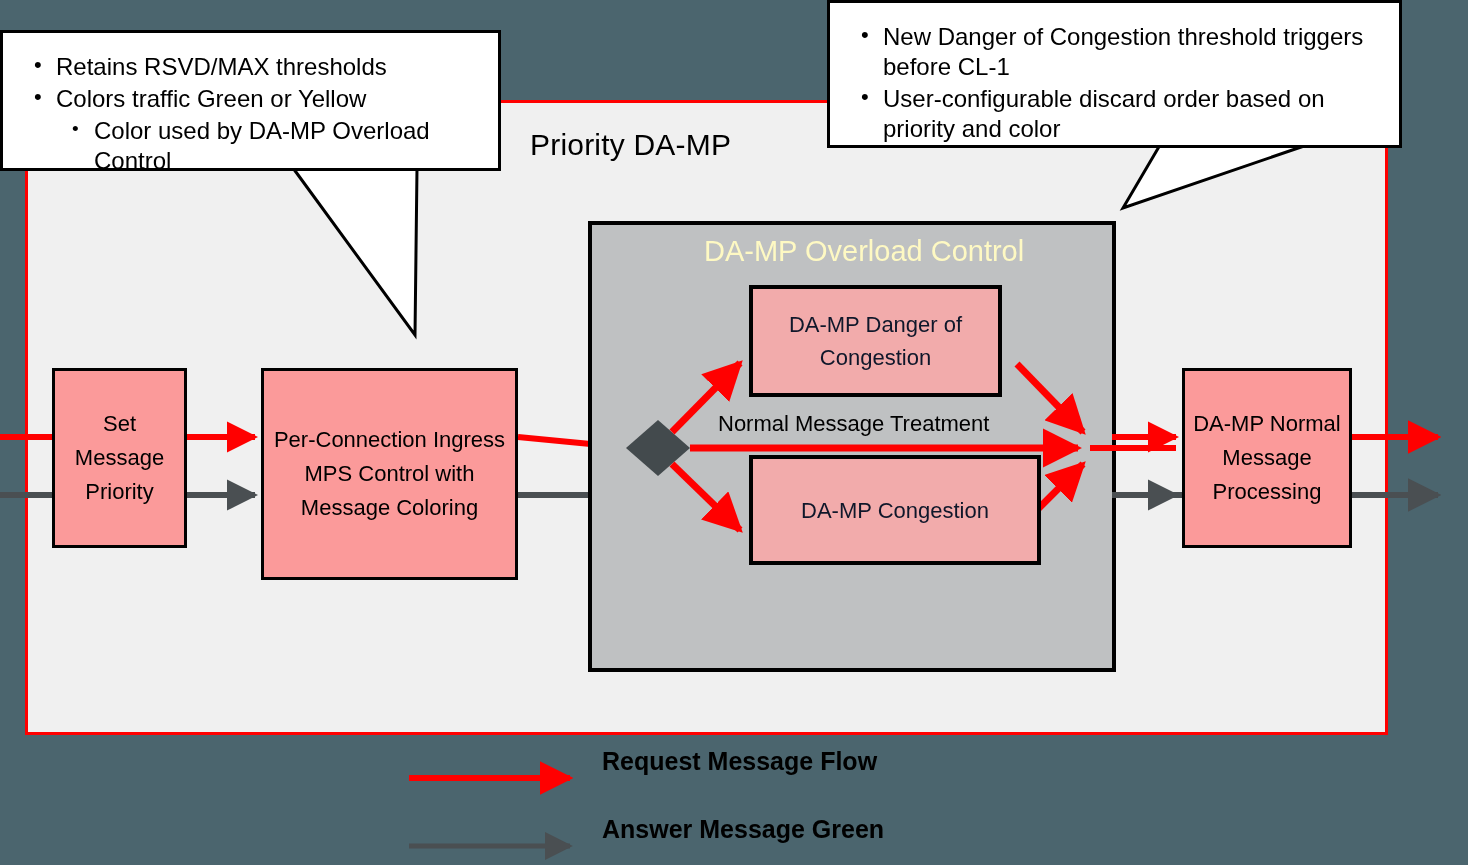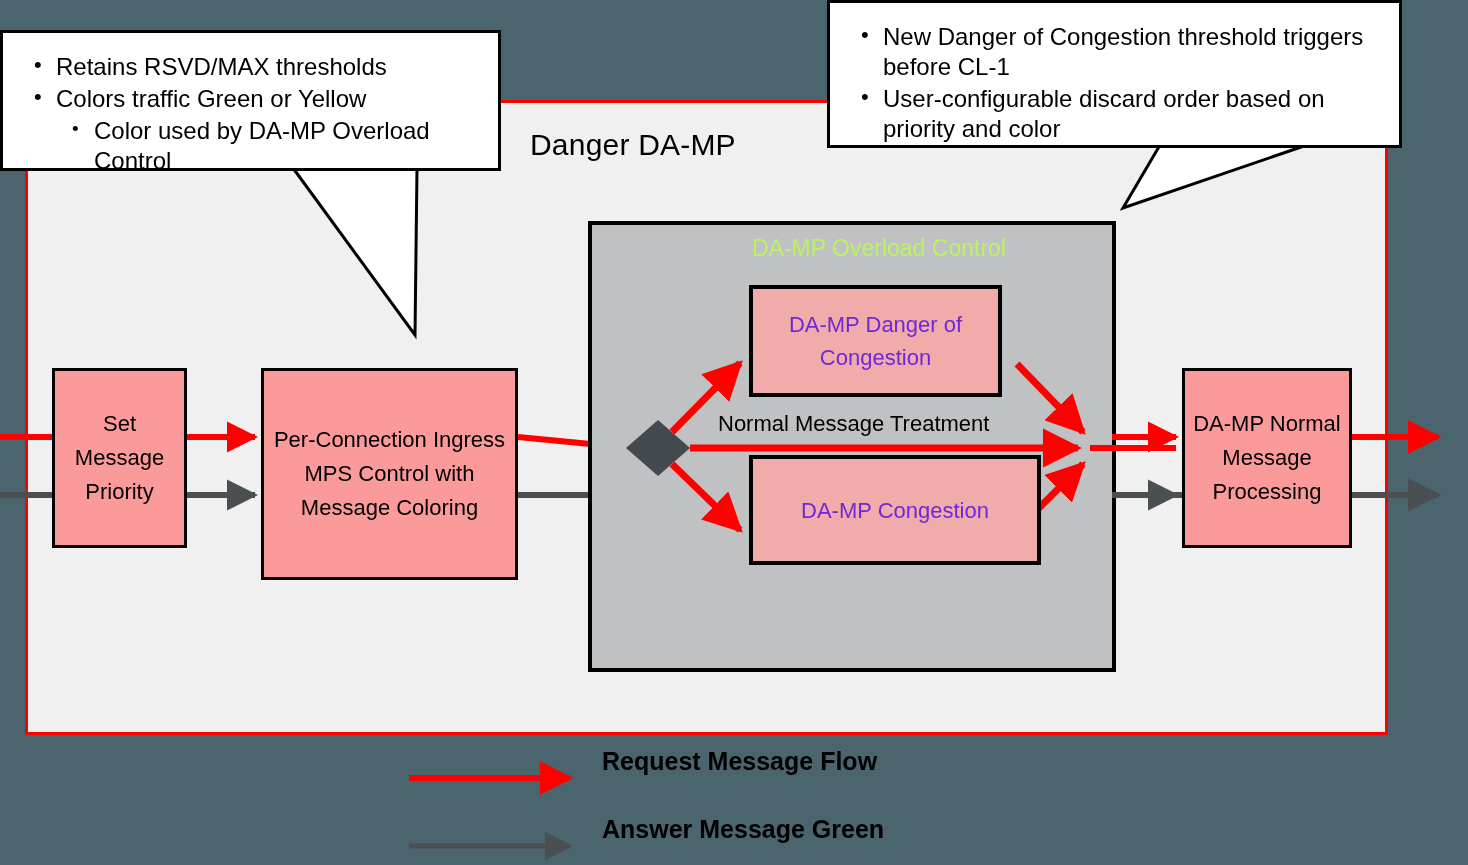--- a/index.html
+++ b/index.html
@@ -36,36 +36,36 @@
     text-align:center;
     font-size:22px;line-height:1.55;color:#000;
     padding:2px 6px;
   }
   .pbox-inner{
     background:#f2abab;
     border:4px solid #000;
     box-sizing:border-box;
     display:flex;align-items:center;justify-content:center;
     text-align:center;
-    font-size:22px;line-height:1.5;color:#6d28d9;
+    font-size:22px;line-height:1.5;color:#0f172a;
   }
   #box-set-priority{left:52px;top:368px;width:135px;height:180px;}
   #box-mps-control{left:261px;top:368px;width:257px;height:212px;}
   #box-normal-processing{left:1182px;top:368px;width:170px;height:180px;}
 
   
   #overload-container{
     left:588px;top:221px;width:528px;height:451px;
     background:#bfc1c2;
     border:4px solid #000;
     box-sizing:border-box;
   }
   #overload-title{
     left:704px;top:235px;
-    font-size:23px;color:#bef264;white-space:nowrap;margin-left:48px;
+    font-size:29px;color:#fef9c3;white-space:nowrap;
   }
   #box-danger{left:749px;top:285px;width:253px;height:112px;}
   #box-congestion{left:749px;top:455px;width:292px;height:110px;}
   #normal-treatment-label{
     left:718px;top:411px;
     font-size:22px;color:#000;white-space:nowrap;
   }
 
   
   .callout-box{
@@ -163,21 +163,21 @@
     <line x1="1112" y1="495" x2="1176" y2="495" stroke="#4a4f52" stroke-width="6" marker-end="url(#grayArrow)"></line>
 
     <line x1="1352" y1="437" x2="1438" y2="437" stroke="#ff0000" stroke-width="6" marker-end="url(#redArrowBig)"></line>
 
     <line x1="1352" y1="495" x2="1438" y2="495" stroke="#4a4f52" stroke-width="6" marker-end="url(#grayArrowBig)"></line>
 
     <line x1="409" y1="778" x2="570" y2="778" stroke="#ff0000" stroke-width="6" marker-end="url(#redArrowBig)"></line>
     <line x1="409" y1="846" x2="570" y2="846" stroke="#4a4f52" stroke-width="5" marker-end="url(#grayArrowBig)"></line>
   </svg>
 
-  <div class="abs" id="ingress-title">Danger DA-MP</div>
+  <div class="abs" id="ingress-title">Priority DA-MP</div>
   <div class="abs" id="overload-title">DA-MP Overload Control</div>
   <div class="abs" id="normal-treatment-label">Normal Message Treatment</div>
 
   <div class="pbox" id="box-set-priority">
     <span>Set Message Priority</span>
   </div>
   <div class="pbox" id="box-mps-control">
     <span>Per-Connection Ingress MPS Control with Message Coloring</span>
   </div>
   <div class="pbox-inner" id="box-danger">

